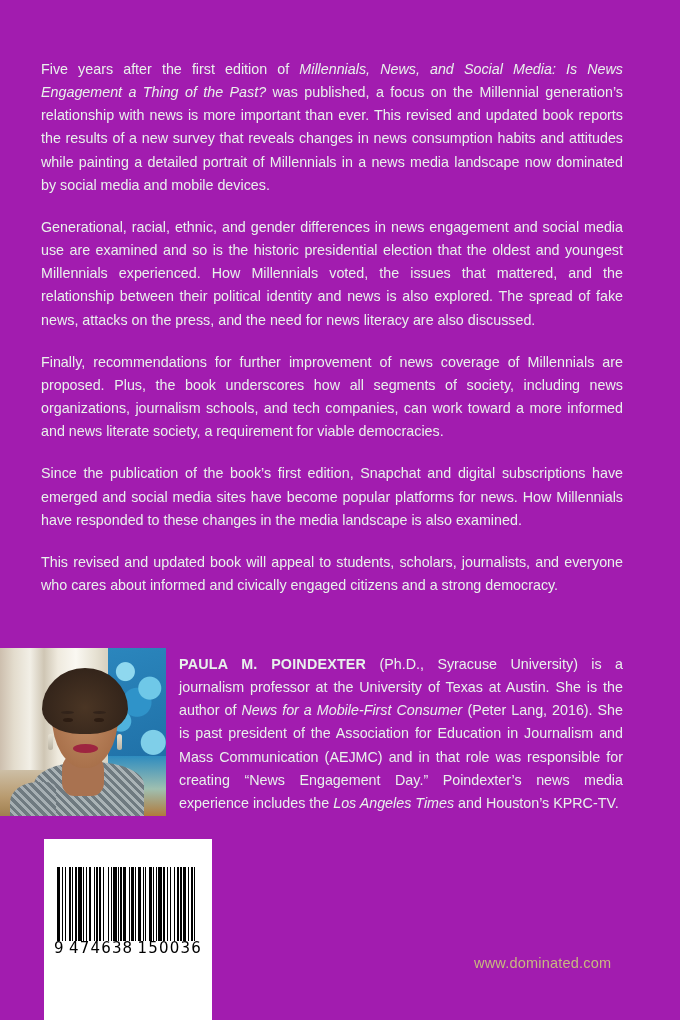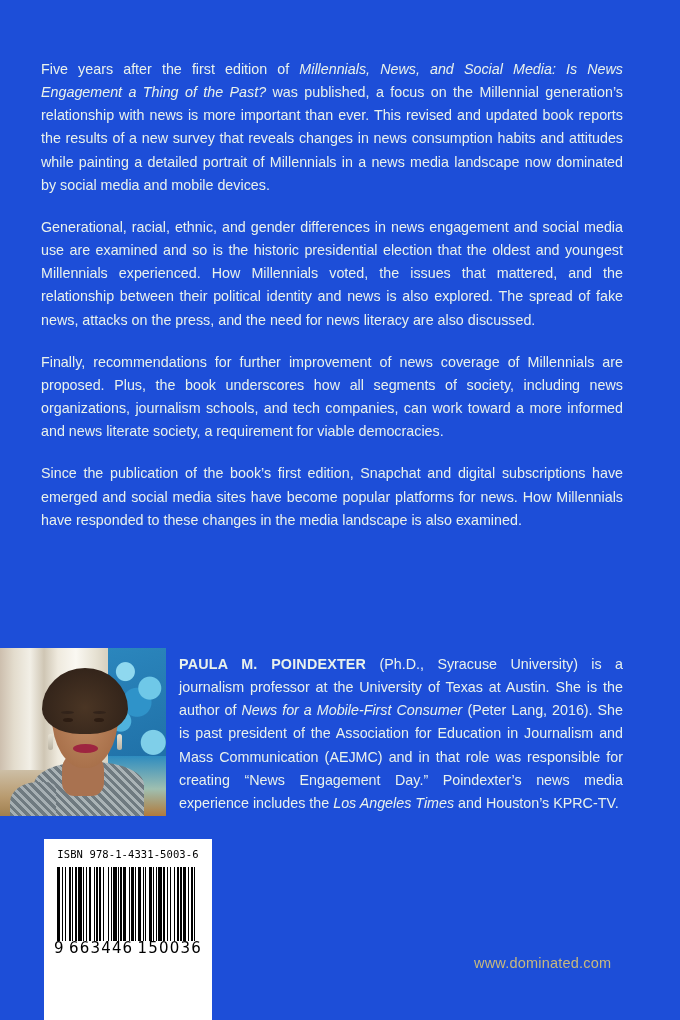--- a/index.html
+++ b/index.html
@@ -11,21 +11,21 @@
     width: 680px;
     height: 1020px;
     position: relative;
     overflow: hidden;
     font-family: "Liberation Sans", sans-serif;
   }
 
   .cover {
     position: absolute;
     inset: 0;
-    background: #1d4ed8;
+    background: #a21caf;
   }
 
   
   .blurb {
     position: absolute;
     left: 41px;
     top: 58px;
     width: 582px;
     color: #e9f2ec;
     font-size: 14.3px;
@@ -240,20 +240,21 @@
 </head>
 <body>
 
 <div class="cover">
 
   <div class="blurb" id="blurb">
       <p><span>Five years after the first edition of </span><em>Millennials, News, and Social Media: Is News Engagement a Thing of the Past?</em><span> was published, a focus on the Millennial generation’s relationship with news is more important than ever. This revised and updated book reports the results of a new survey that reveals changes in news consumption habits and attitudes while painting a detailed portrait of Millennials in a news media landscape now dominated by social media and mobile devices.</span></p>
       <p><span>Generational, racial, ethnic, and gender differences in news engagement and social media use are examined and so is the historic presidential election that the oldest and youngest Millennials experienced. How Millennials voted, the issues that mattered, and the relationship between their political identity and news is also explored. The spread of fake news, attacks on the press, and the need for news literacy are also discussed.</span></p>
       <p><span>Finally, recommendations for further improvement of news coverage of Millennials are proposed. Plus, the book underscores how all segments of society, including news organizations, journalism schools, and tech companies, can work toward a more informed and news literate society, a requirement for viable democracies.</span></p>
       <p><span>Since the publication of the book’s first edition, Snapchat and digital subscriptions have emerged and social media sites have become popular platforms for news. How Millennials have responded to these changes in the media landscape is also examined.</span></p>
+      <p><span>This revised and updated book will appeal to students, scholars, journalists, and everyone who cares about informed and civically engaged citizens and a strong democracy.</span></p>
     </div>
 
   <div class="author-section">
 
     <div class="author-photo">
       <div class="ph-bg"></div>
       <div class="ph-art"></div>
       <div class="ph-art-lower"></div>
       <div class="ph-floor"></div>
       <div class="ph-body"></div>
@@ -267,21 +268,20 @@
       <div class="ph-eye r"></div>
       <div class="ph-mouth"></div>
       <div class="ph-earring l"></div>
       <div class="ph-earring r"></div>
     </div>
 
     <div class="bio" id="bio"><strong>PAULA M. POINDEXTER</strong><span> (Ph.D., Syracuse University) is a journalism professor at the University of Texas at Austin. She is the author of </span><em>News for a Mobile-First Consumer</em><span> (Peter Lang, 2016). She is past president of the Association for Education in Journalism and Mass Communication (AEJMC) and in that role was responsible for creating “News Engagement Day.” Poindexter’s news media experience includes the </span><em>Los Angeles Times</em><span> and Houston’s KPRC-TV.</span></div>
   </div>
 
   <div class="barcode-box">
-    <div class="isbn-text">ISBN 978-1-4331-5003-6</div>
     <div class="bars" id="bars">
         <span style="width: 3.38095px; background: rgb(0, 0, 0);"></span>
         <span style="width: 1.12698px; background: rgb(255, 255, 255);"></span>
         <span style="width: 1.12698px; background: rgb(0, 0, 0);"></span>
         <span style="width: 2.25397px; background: rgb(255, 255, 255);"></span>
         <span style="width: 1.12698px; background: rgb(0, 0, 0);"></span>
         <span style="width: 3.38095px; background: rgb(255, 255, 255);"></span>
         <span style="width: 1.12698px; background: rgb(0, 0, 0);"></span>
         <span style="width: 1.12698px; background: rgb(255, 255, 255);"></span>
         <span style="width: 1.12698px; background: rgb(0, 0, 0);"></span>
@@ -352,20 +352,20 @@
         <span style="width: 1.12698px; background: rgb(255, 255, 255);"></span>
         <span style="width: 1.12698px; background: rgb(0, 0, 0);"></span>
         <span style="width: 2.25397px; background: rgb(255, 255, 255);"></span>
         <span style="width: 2.25397px; background: rgb(0, 0, 0);"></span>
         <span style="width: 1.12698px; background: rgb(255, 255, 255);"></span>
         <span style="width: 1.12698px; background: rgb(0, 0, 0);"></span>
         <span style="width: 3.38095px; background: rgb(255, 255, 255);"></span>
       </div>
     <div class="digits" id="digits">
         <span class="grp">9</span>
-        <span class="grp">663446</span>
+        <span class="grp">474638</span>
         <span class="grp">150036</span>
       </div>
   </div>
 
   <div class="publisher-url">www.dominated.com</div>
 
 </div>
 
 </body></html>

